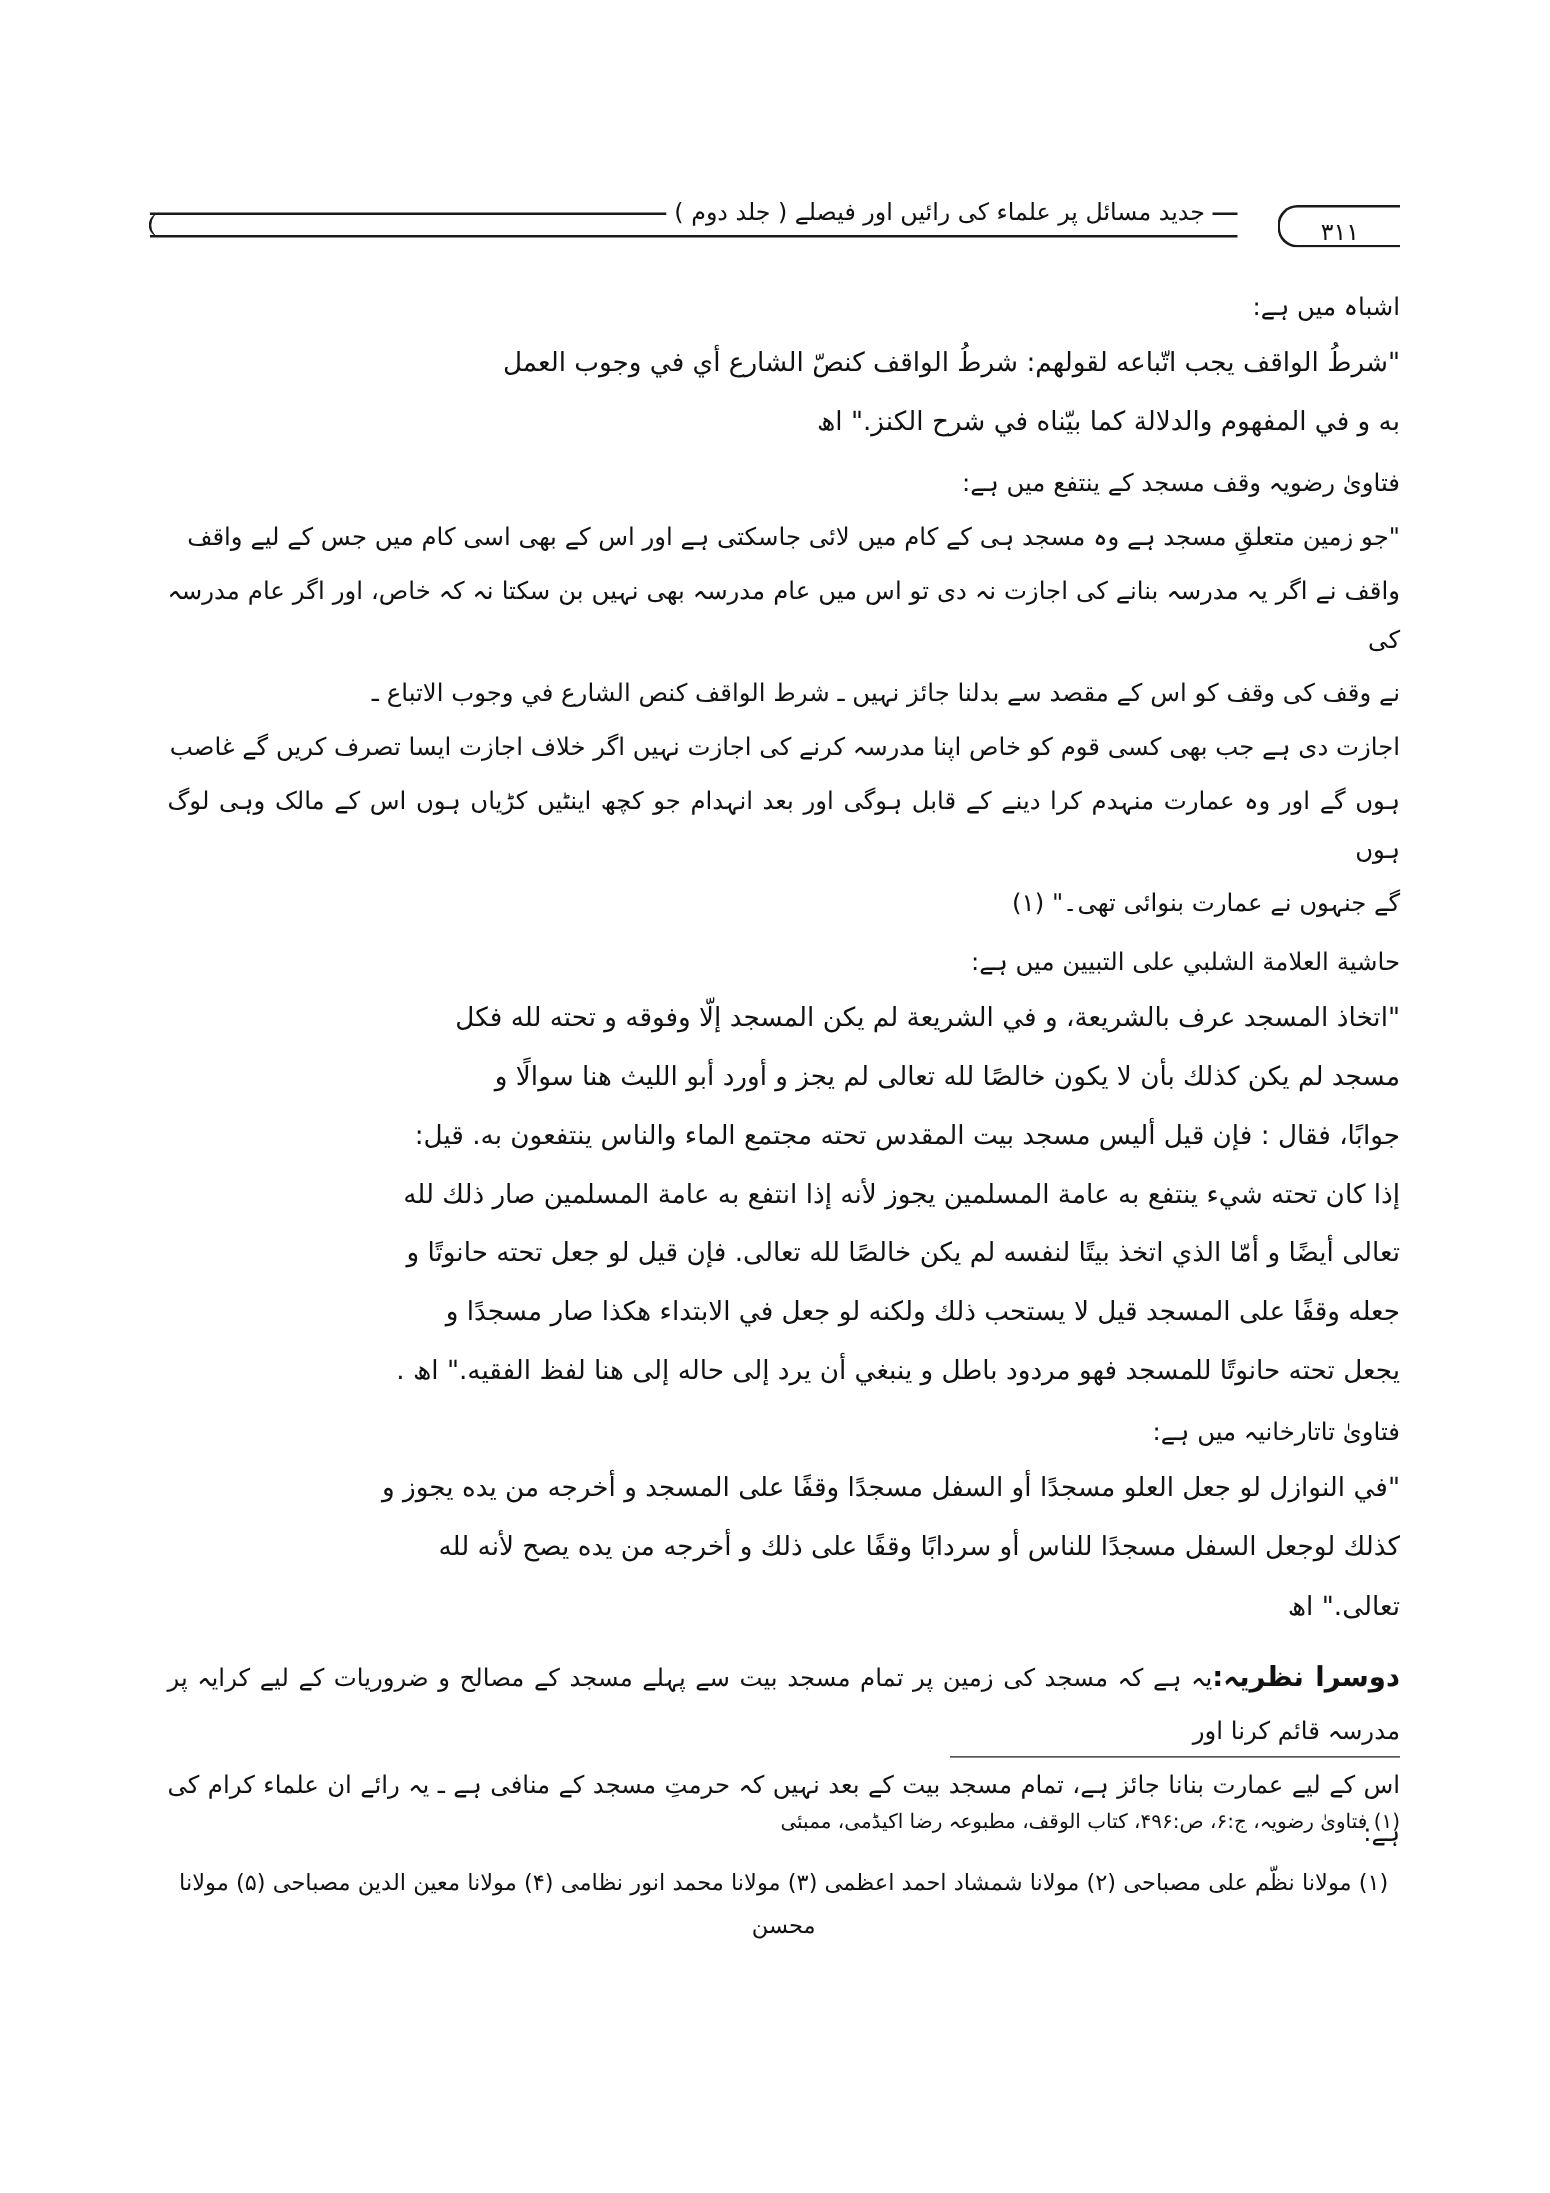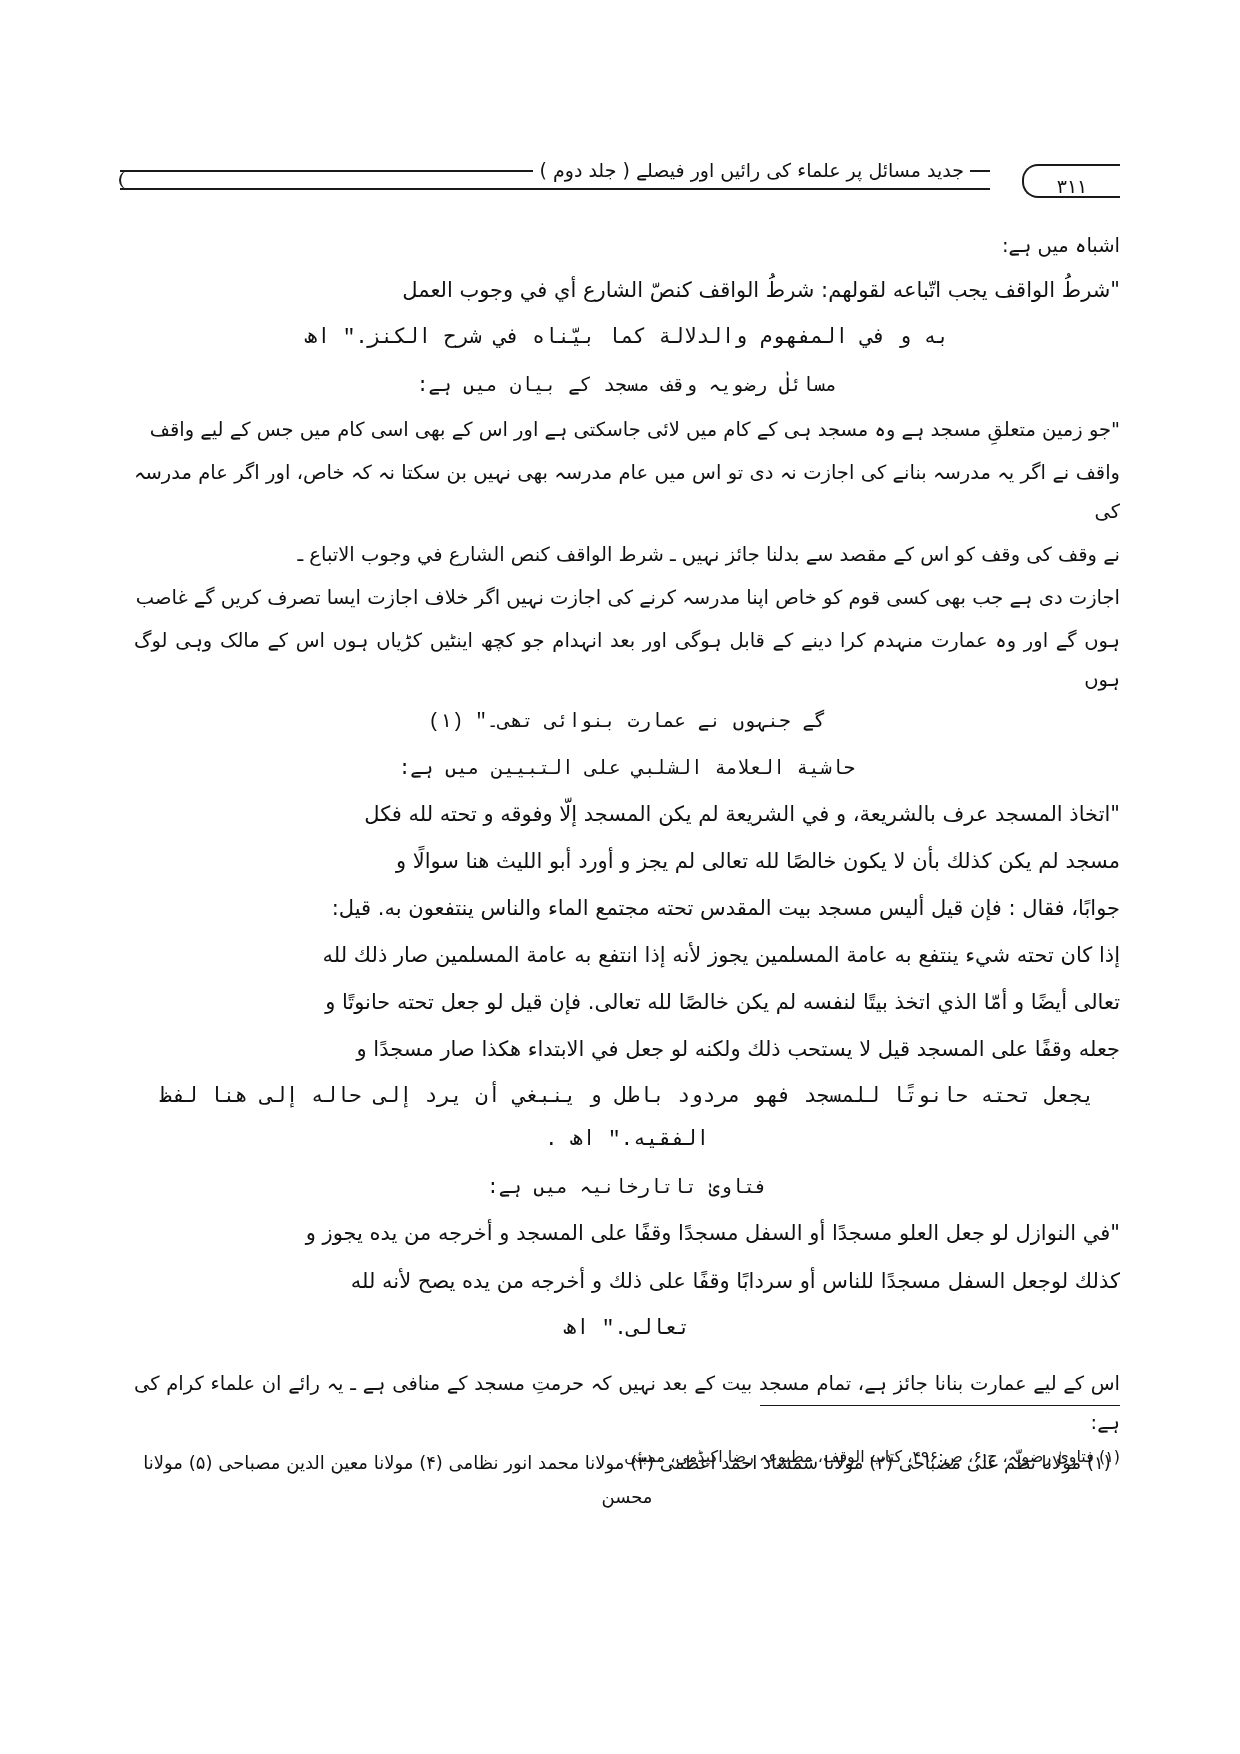--- a/index.html
+++ b/index.html
@@ -101,22 +101,21 @@
   .arabic {
     font-family: "DejaVu Sans", sans-serif;
     font-size: 21px;
     line-height: 2.05;
     text-align: justify;
   }
   .lead {
     text-align: right;
   }
   .lead-left {
-    text-align: center;
-    font-family: Liberation Mono, monospace;
+    text-align: right;
   }
   .quote-block {
     margin: 2px 0 8px 0;
   }
   .bold-head {
     font-weight: bold;
     font-size: 22px;
   }
   .names-line {
     font-size: 18px;
@@ -161,21 +160,21 @@
 
   <div class="content">
 
     <p class="urdu lead">اشباہ میں ہے:</p>
 
     <div class="quote-block">
       <p class="arabic">"شرطُ الواقف يجب اتّباعه لقولهم: شرطُ الواقف كنصّ الشارع أي في وجوب العمل</p>
       <p class="arabic lead-left">به و في المفهوم والدلالة كما بيّناه في شرح الكنز." اھ</p>
     </div>
 
-    <p class="urdu lead-left">مسائلٰ رضویہ وقف مسجد کے بیان میں ہے:</p>
+    <p class="urdu lead-left">فتاویٰ رضویہ وقف مسجد کے ينتفع میں ہے:</p>
 
     <div class="quote-block">
       <p class="urdu">"جو زمین متعلقِ مسجد ہے وہ مسجد ہی کے کام میں لائی جاسکتی ہے اور اس کے بھی اسی کام میں جس کے لیے واقف</p>
       <p class="urdu">واقف نے اگر یہ مدرسہ بنانے کی اجازت نہ دی تو اس میں عام مدرسہ بھی نہیں بن سکتا نہ کہ خاص، اور اگر عام مدرسہ کی</p>
       <p class="urdu">نے وقف کی وقف کو اس کے مقصد سے بدلنا جائز نہیں ـ شرط الواقف كنص الشارع في وجوب الاتباع ـ</p>
       <p class="urdu">اجازت دی ہے جب بھی کسی قوم کو خاص اپنا مدرسہ کرنے کی اجازت نہیں اگر خلاف اجازت ایسا تصرف کریں گے غاصب</p>
       <p class="urdu">ہوں گے اور وہ عمارت منہدم کرا دینے کے قابل ہوگی اور بعد انہدام جو کچھ اینٹیں کڑیاں ہوں اس کے مالک وہی لوگ ہوں</p>
       <p class="urdu lead-left">گے جنہوں نے عمارت بنوائی تھی۔" (۱)</p>
     </div>
 
@@ -194,20 +193,23 @@
     <p class="urdu lead-left">فتاویٰ تاتارخانیہ میں ہے:</p>
 
     <div class="quote-block">
       <p class="arabic">"في النوازل لو جعل العلو مسجدًا أو السفل مسجدًا وقفًا على المسجد و أخرجه من يده يجوز و</p>
       <p class="arabic">كذلك لوجعل السفل مسجدًا للناس أو سردابًا وقفًا على ذلك و أخرجه من يده يصح لأنه لله</p>
       <p class="arabic lead-left">تعالى." اھ</p>
     </div>
 
     <div class="section-spacer"></div>
 
+    <p class="urdu">
+      <span class="bold-head">دوسرا نظریہ:</span><span>یہ ہے کہ مسجد کی زمین پر تمام مسجد بیت سے پہلے مسجد کے مصالح و ضروریات کے لیے کرایہ پر مدرسہ قائم کرنا اور</span>
+    </p>
     <p class="urdu">اس کے لیے عمارت بنانا جائز ہے، تمام مسجد بیت کے بعد نہیں کہ حرمتِ مسجد کے منافی ہے ـ یہ رائے ان علماء کرام کی ہے:</p>
     <p class="names-line">(۱) مولانا نظّم علی مصباحی (۲) مولانا شمشاد احمد اعظمی (۳) مولانا محمد انور نظامی (۴) مولانا معین الدین مصباحی (۵) مولانا محسن</p>
 
   </div>
 
   <div class="footnote-wrap">
     <div class="footnote-rule"></div>
     <p class="footnote">(۱) فتاویٰ رضویہ، ج:۶، ص:۴۹۶، کتاب الوقف، مطبوعہ رضا اکیڈمی، ممبئی</p>
   </div>
 

